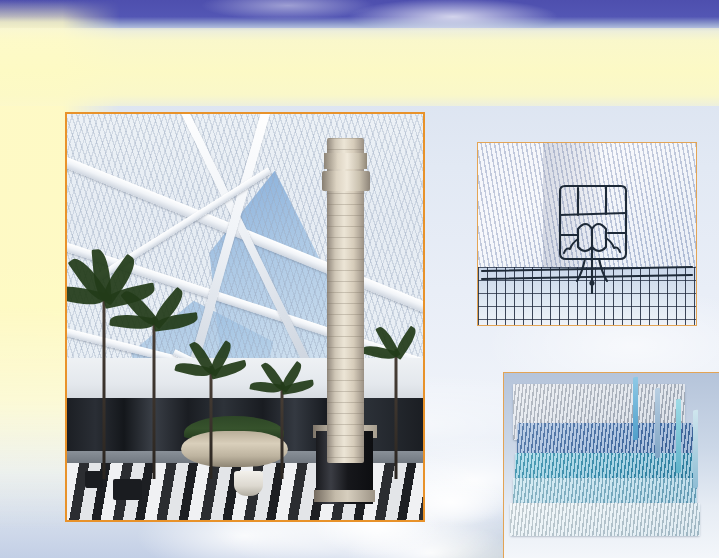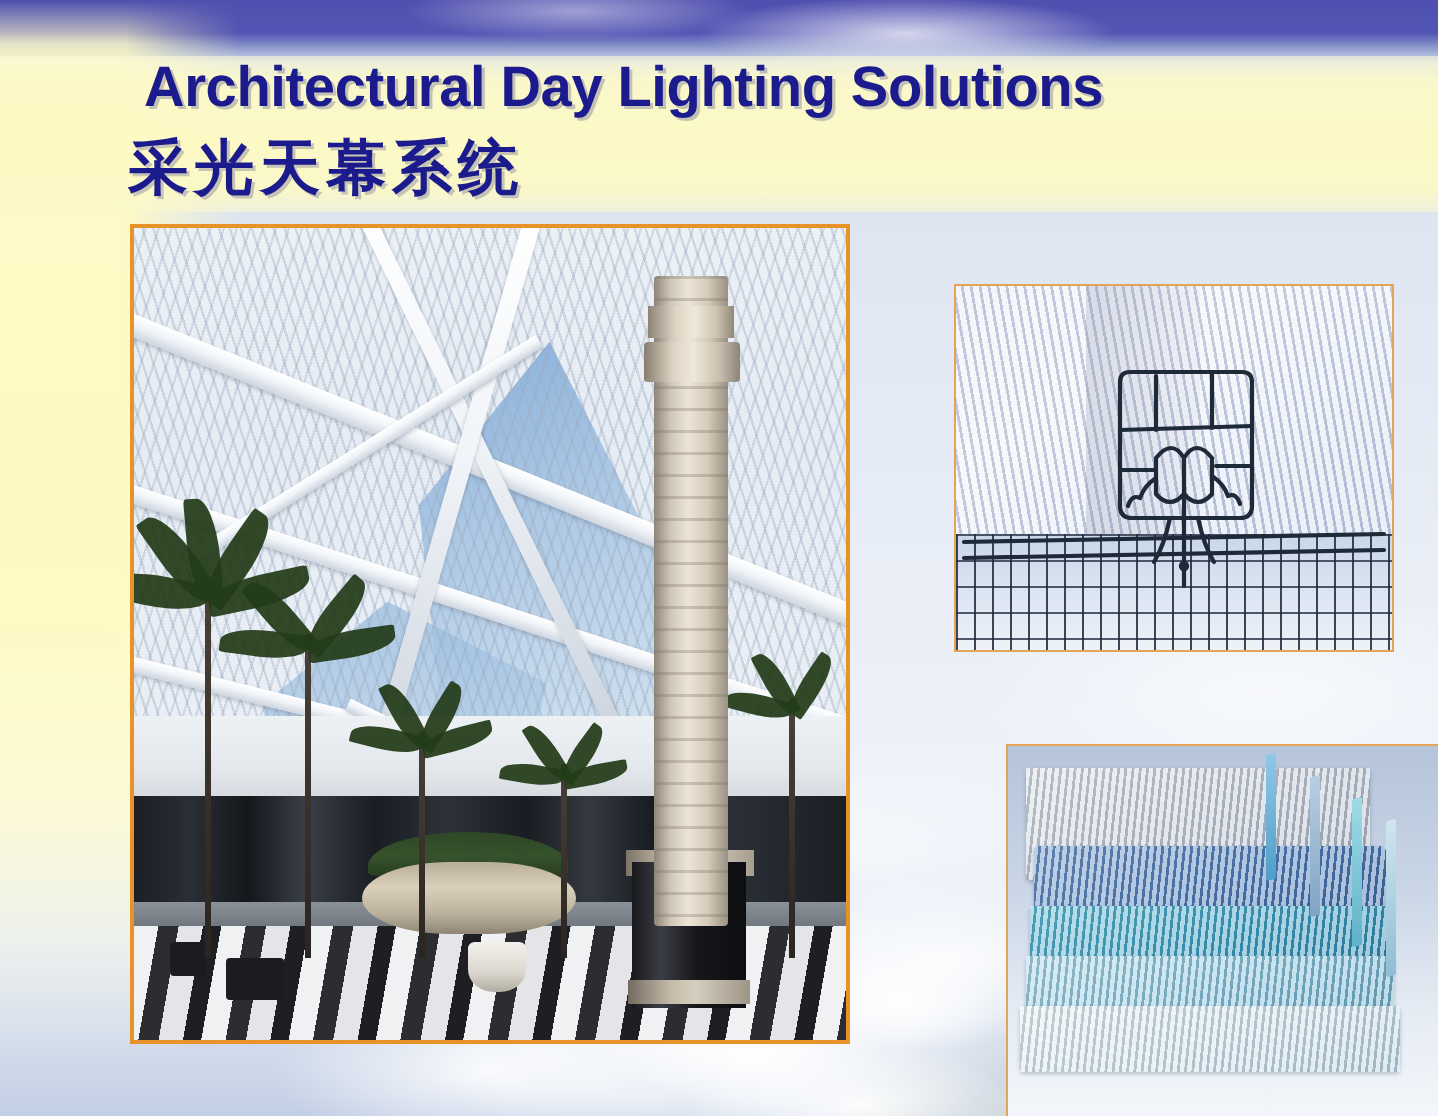--- a/index.html
+++ b/index.html
@@ -307,24 +307,20 @@
 <body>
 
 <div id="slide">
 
   <div class="sky"></div>
   <div class="cloud-lower"></div>
   <div class="left-wash"></div>
   <div class="corner-wash"></div>
 
   <div class="title-band"></div>
-  <div class="title-wrap">
-    <div class="title-en">Architectural Day Lighting Solutions</div>
-    <div class="title-cn">采光天幕系统</div>
-  </div>
 
   <div class="photo" id="photo-atrium">
     <div class="atrium">
       <div class="roof"></div>
       <div class="sky-tri"></div>
       <div class="sky-tri2"></div>
       <div class="ribs"></div>
       <div class="ribs2"></div>
 
       <div class="truss t1"></div>

